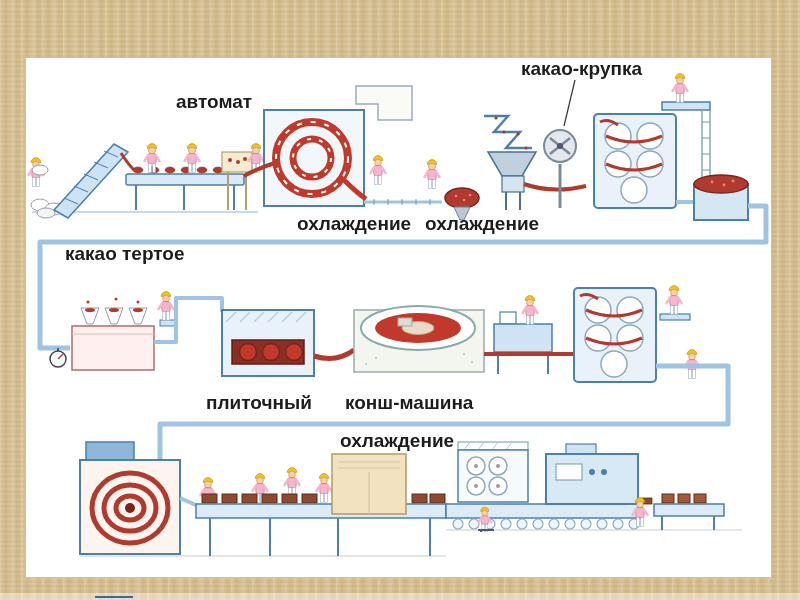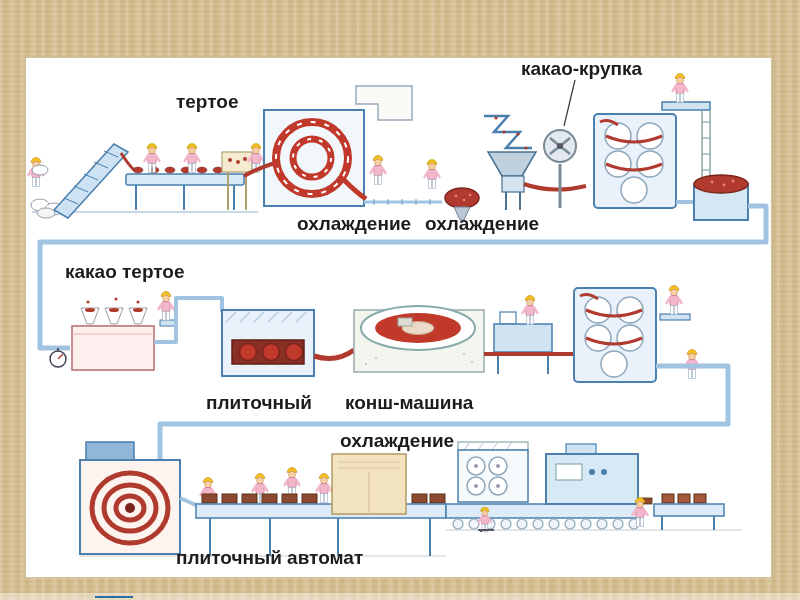--- a/index.html
+++ b/index.html
@@ -337,26 +337,25 @@
           <rect x="636" y="436" width="12" height="9" fill="#a3593a" stroke="#59301c" stroke-width="1"></rect>
           <rect x="652" y="436" width="12" height="9" fill="#a3593a" stroke="#59301c" stroke-width="1"></rect>
           <rect x="668" y="436" width="12" height="9" fill="#a3593a" stroke="#59301c" stroke-width="1"></rect>
           <rect x="628" y="446" width="70" height="12" fill="#dcebf7" stroke="#4a7fae" stroke-width="1.5"></rect>
           <line x1="636" y1="458" x2="636" y2="472" stroke="#4a7fae" stroke-width="2"></line>
           <line x1="688" y1="458" x2="688" y2="472" stroke="#4a7fae" stroke-width="2"></line>
         </g>
       </g>
     </svg>
 
-    <div class="lbl" style="left:150px;top:36px">тертое</div>
+    <div class="lbl" style="left:150px;top:36px">автомат</div>
     <div class="lbl" style="left:495px;top:3px">какао-крупка</div>
     <div class="lbl" style="left:271px;top:158px">охлаждение</div>
     <div class="lbl" style="left:399px;top:158px">охлаждение</div>
-    <div class="lbl" style="left:39px;top:206px">какао тертое</div>
+    <div class="lbl" style="left:39px;top:188px">какао тертое</div>
     <div class="lbl" style="left:180px;top:337px">плиточный</div>
     <div class="lbl" style="left:319px;top:337px">конш-машина</div>
     <div class="lbl" style="left:314px;top:375px">охлаждение</div>
-    <div class="lbl" style="left:150px;top:492px">плиточный автомат</div>
   </div>
 
   <div class="bottom-strip"></div>
   <div class="bottom-line"></div>
 </div>
 
 </body></html>

